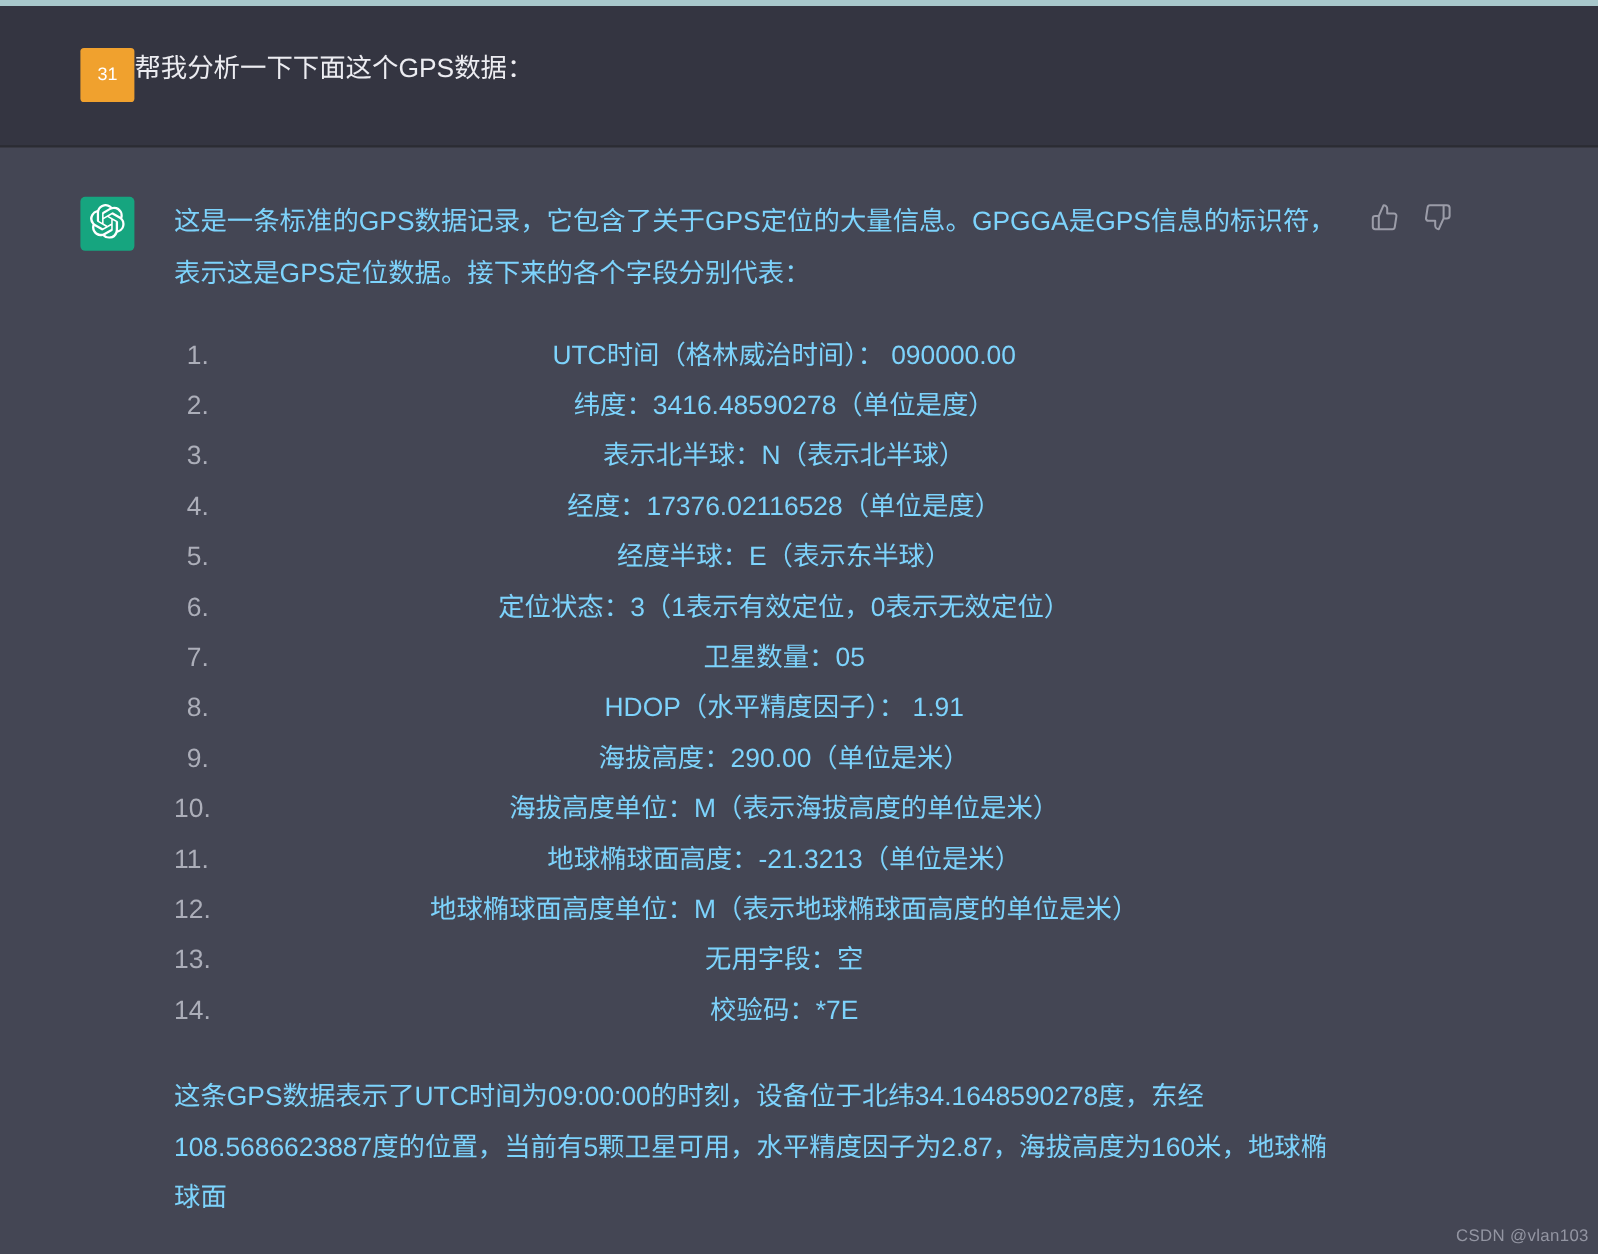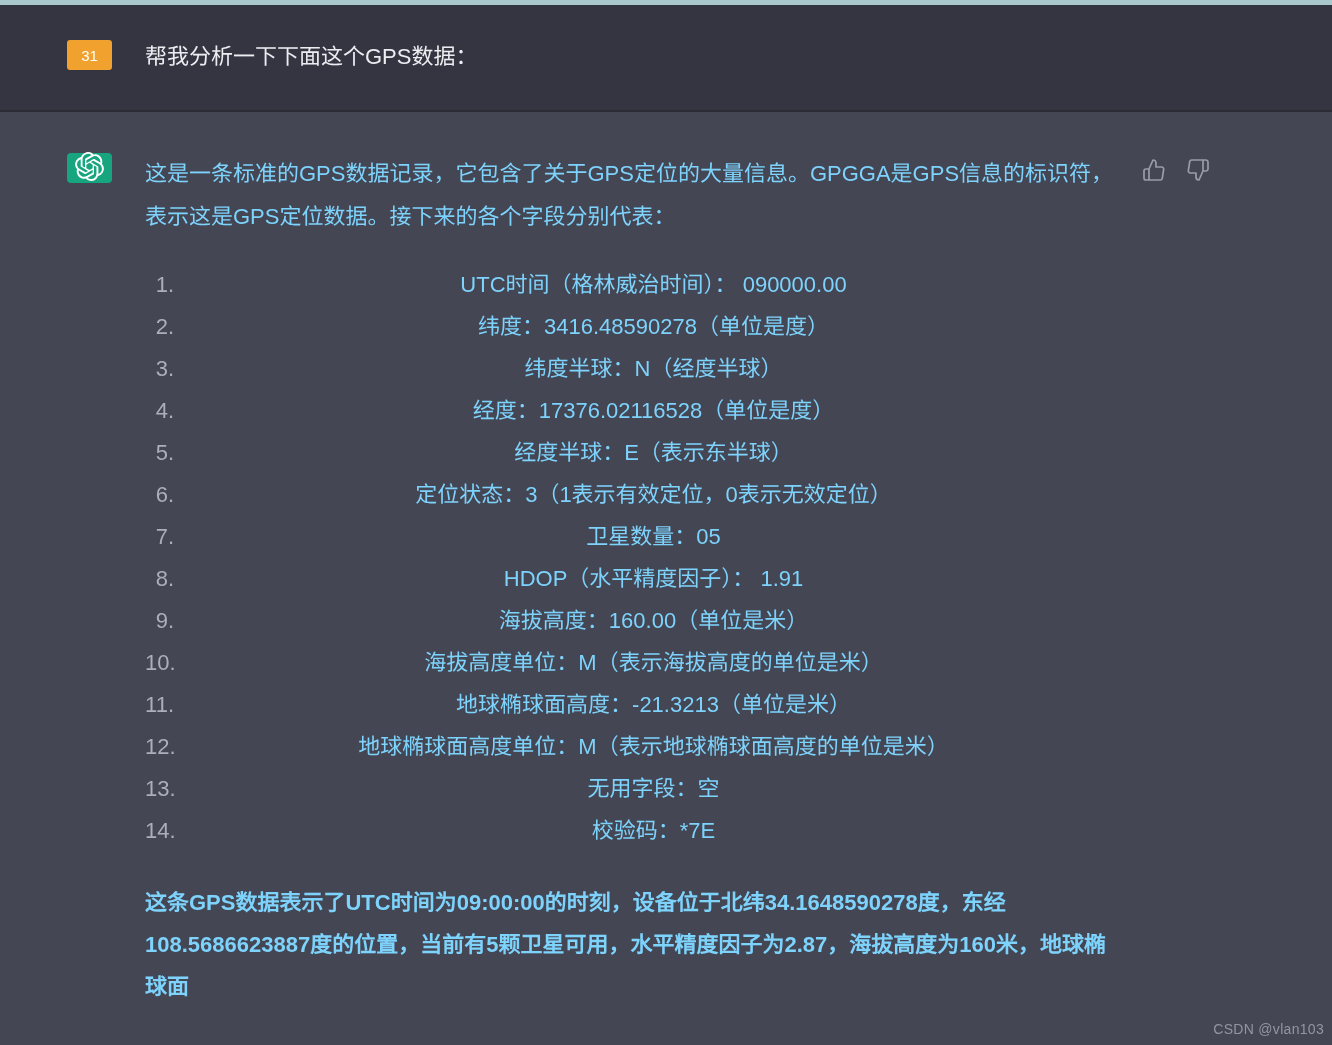--- a/index.html
+++ b/index.html
@@ -19,40 +19,39 @@
   
   .user-row {
     background: #343541;
     border-bottom: 2px solid #2b2c33;
     padding: 35px 40px 36px 67px;
     display: flex;
     align-items: flex-start;
   }
   .avatar {
     width: 45px;
-    height: 30px;
+    height: 45px;
     border-radius: 3px;
     flex: 0 0 45px;
     display: flex;
     align-items: center;
     justify-content: center;
     user-select: none;
   }
   .avatar.user {
     background: #f0a12e;
     color: #ffffff;
     font-size: 15px;
   }
   .avatar.assistant {
     background: #16a57f;
     border-radius: 4px;
     margin-top: 1px;
   }
   .user-text {
-    margin-left: 33px;
     color: #ececf1;
     font-size: 22px;
     line-height: 34px;
     max-width: 1120px;
     word-break: break-all;
   }
   
   .assistant-row {
     background: #444654;
     padding: 40px 40px 30px 67px;
@@ -89,21 +88,20 @@
     content: counter(fld) ".";
     position: absolute;
     left: 0;
     width: 29px;
     text-align: right;
     color: #acaeb9;
   }
   .assistant-content p.closing {
     margin: 30px 0 0 0;
     line-height: 42px;
-    font-weight: bold;
   }
   .msg-actions {
     position: absolute;
     top: 46px;
     right: 122px;
     display: flex;
     gap: 20px;
     color: #9b9ca8;
   }
   .icon-btn {
@@ -151,33 +149,33 @@
 
   <div class="assistant-content">
     <p class="intro">这是一条标准的GPS数据记录，它包含了关于GPS定位的大量信息。GPGGA是GPS信息的标识符，表示这是GPS定位数据。接下来的各个字段分别代表：</p>
 
     <ol>
 
         <li>UTC时间（格林威治时间）： 090000.00</li>
 
         <li>纬度：3416.48590278（单位是度）</li>
 
-        <li>纬度半球：N（经度半球）</li>
+        <li>表示北半球：N（表示北半球）</li>
 
         <li>经度：17376.02116528（单位是度）</li>
 
         <li>经度半球：E（表示东半球）</li>
 
         <li>定位状态：3（1表示有效定位，0表示无效定位）</li>
 
         <li>卫星数量：05</li>
 
         <li>HDOP（水平精度因子）： 1.91</li>
 
-        <li>海拔高度：160.00（单位是米）</li>
+        <li>海拔高度：290.00（单位是米）</li>
 
         <li>海拔高度单位：M（表示海拔高度的单位是米）</li>
 
         <li>地球椭球面高度：-21.3213（单位是米）</li>
 
         <li>地球椭球面高度单位：M（表示地球椭球面高度的单位是米）</li>
 
         <li>无用字段：空</li>
 
         <li>校验码：*7E</li>

